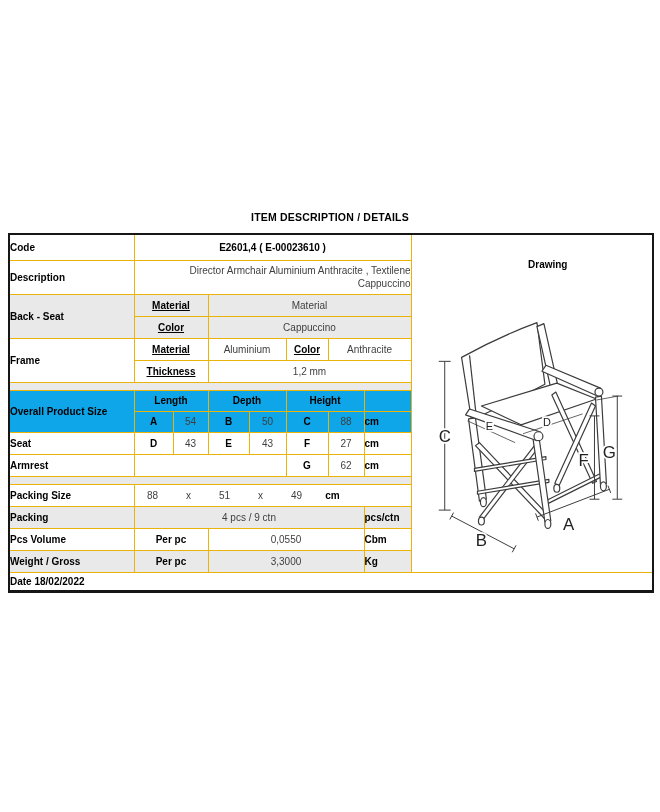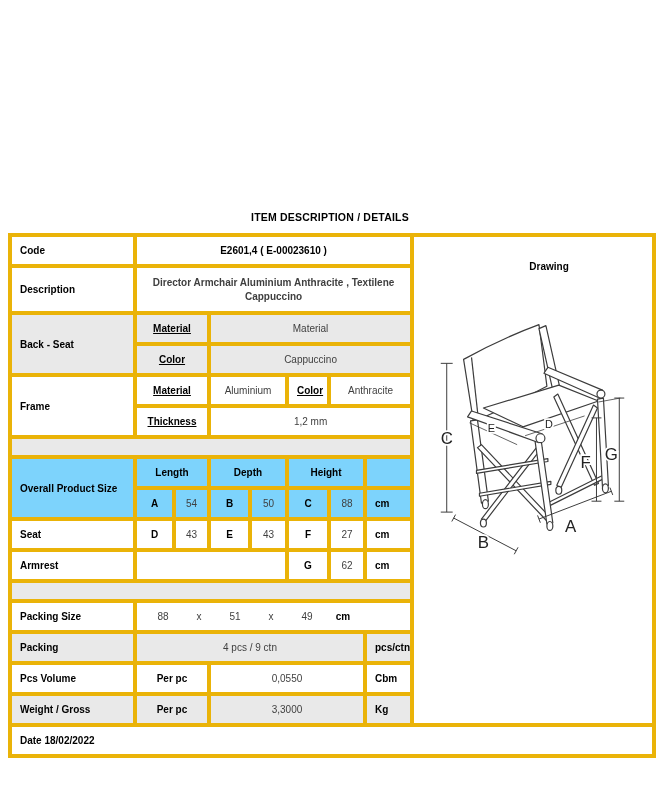--- a/index.html
+++ b/index.html
@@ -7,30 +7,30 @@
   .page-title{
     position:absolute;left:8px;top:211px;width:644px;text-align:center;
     font-size:10.5px;font-weight:bold;letter-spacing:.2px;
   }
   table.spec{
     position:absolute;left:8px;top:233px;width:644px;
     border-collapse:collapse;table-layout:fixed;
     border:2px solid #161616;border-bottom-width:3px;
     font-size:10px;
   }
-  table.spec td{border:4px solid #eab308;padding:8px;overflow:hidden;vertical-align:middle;}
+  table.spec td{border:1px solid #eab308;padding:0;overflow:hidden;vertical-align:middle;}
   .lbl{font-weight:bold;text-align:left;padding-left:4px;}
   .sublbl{font-weight:bold;text-align:center;padding-left:4px;text-decoration:underline;}
   .val{color:#3f3f3f;text-align:center;}
   .bval{font-weight:bold;text-align:center;margin-top:20px;}
   .ltr{font-weight:bold;text-align:center;}
   .unit{font-weight:bold;text-align:left;padding-left:3px;}
-  .ctr{text-align:center;font-weight:bold;}
+  .ctr{text-align:right;}
   .gray{background:#e9e9e9;}
-  .yellow{background:#7dd3fc;}
+  .yellow{background:#0ea5e9;}
   .sep{background:#e9e9e9;}
   .desc{line-height:1.35;padding:2px 8px;}
   .drawing-cell{background:#fff;position:relative;vertical-align:top;}
   .drawing-label{position:absolute;top:24px;left:16px;width:100%;text-align:center;font-weight:bold;font-size:10px;}
   .chair-svg{position:absolute;top:0;left:0;}
   .packspread{display:flex;align-items:center;}
   .packspread span{width:36px;text-align:center;}
   .packspread .num,.packspread .x{color:#3f3f3f;}
   .packspread .u{font-weight:bold;color:#000;}
   .datecell{font-weight:bold;}

